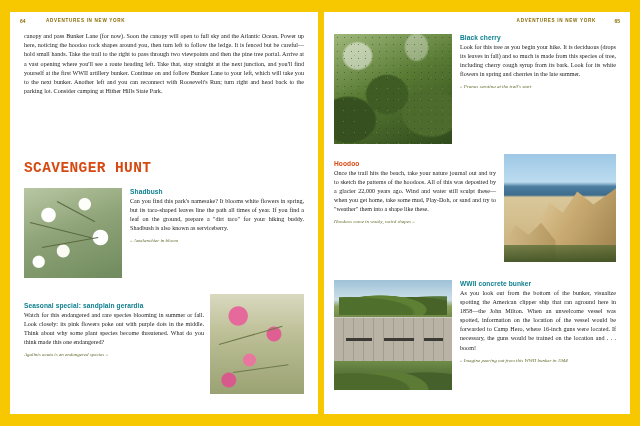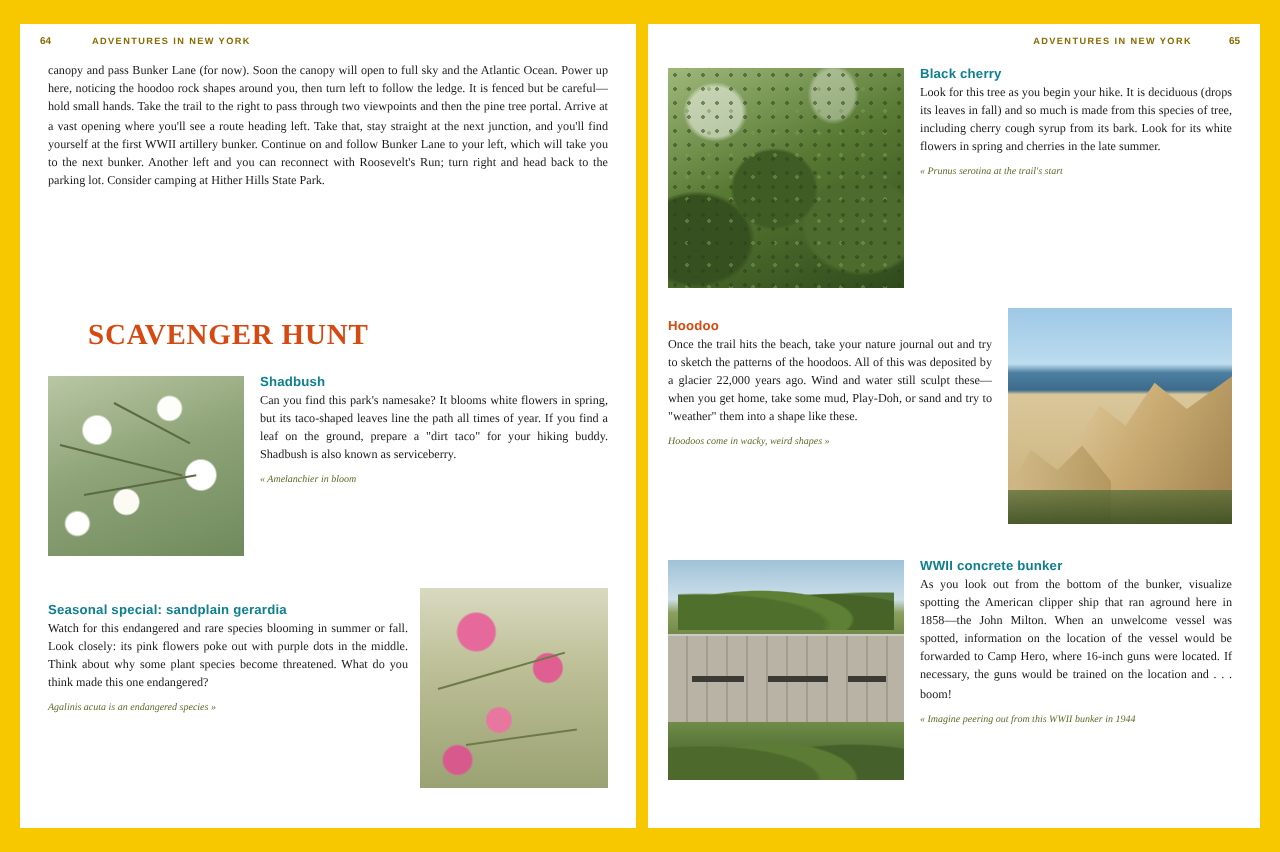--- a/index.html
+++ b/index.html
@@ -85,27 +85,26 @@
     line-height: 9.2px;
     text-align: justify;
     color: #1b1b1b;
   }
   .body-col p { margin: 0; }
 
   .scav-title {
     position: absolute;
     left: 14px;
     top: 148px;
-    font-family: Liberation Serif, serif;
+    font-family: Liberation Mono, monospace;
     font-weight: bold;
     font-size: 14.5px;
     letter-spacing: 0.4px;
     color: #d64a12;
     text-transform: uppercase;
-    margin-left: 20px;
   }
 
   
   .entry-head {
     font-family: "Liberation Sans", sans-serif;
     font-weight: bold;
     font-size: 6.6px;
     color: #0d7f8f;
     margin: 0 0 2px 0;
     letter-spacing: 0.1px;

